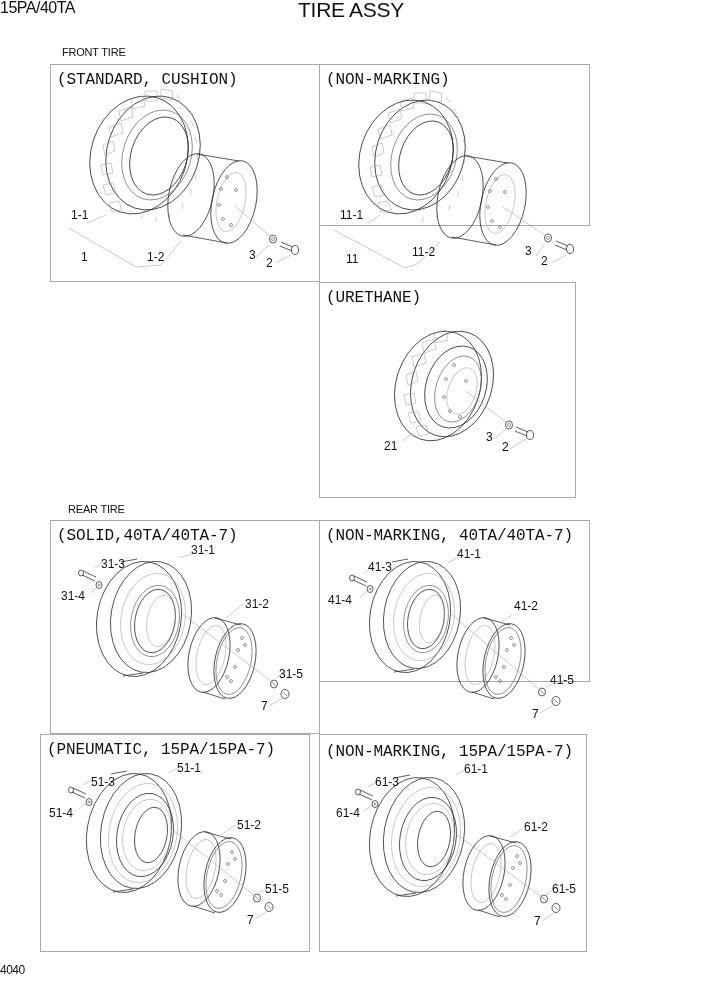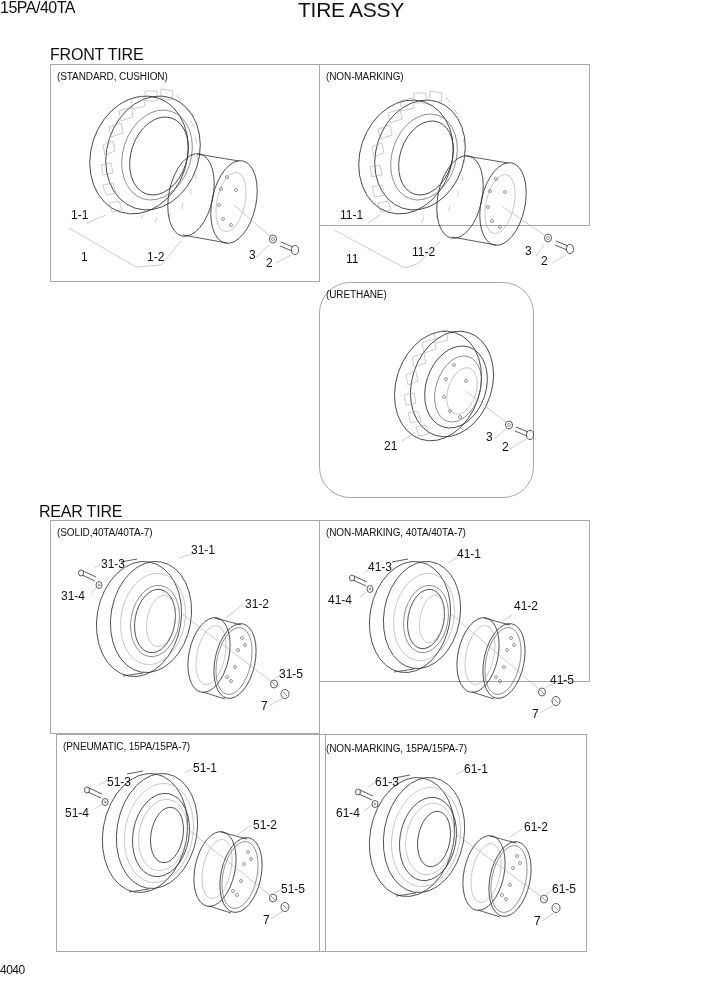--- a/index.html
+++ b/index.html
@@ -2,27 +2,27 @@
 <html><head>
   <meta charset="utf-8">
   <style>
     html, body { margin: 0; padding: 0; background: #ffffff; }
     body {
       width: 702px; height: 992px; position: relative; overflow: hidden;
       font-family: "Liberation Sans", sans-serif; color: #111;
     }
     .model { position: absolute; left: 0; top: -1px; font-size: 16px; letter-spacing: -0.5px; }
     .title { position: absolute; left: 0; width: 702px; top: -2px; text-align: center; font-size: 21px; letter-spacing: -0.3px; }
-    .section-label { position: absolute; font-size: 16px; letter-spacing: -0.2px; }
+    .section-label { position: absolute; font-size: 11px; letter-spacing: -0.2px; margin-left: 12px; }
     .page-no { position: absolute; left: 0; top: 963px; font-size: 12px; letter-spacing: -0.5px; }
     .panel {
       position: absolute; box-sizing: border-box;
       border: 1px solid #a8a8a8;
     }
-    .panel-cap { position: absolute; left: 6px; top: 6px; font-size: 10px; white-space: nowrap; letter-spacing: -0.1px; }
+    .panel-cap { position: absolute; left: 6px; top: 6px; font-size: 16px; white-space: nowrap; letter-spacing: -0.1px; font-family: Liberation Mono, monospace; }
     .panel svg { position: absolute; left: 0; top: 0; overflow: visible; }
     .callout { font-family: "Liberation Sans", sans-serif; font-size: 12px; fill: #111; }
     .ln { stroke: #555; stroke-width: 0.6; fill: none; }
     .dk { stroke: #333; stroke-width: 0.8; fill: none; }
     .lt { stroke: #999; stroke-width: 0.5; fill: none; }
   </style>
 </head>
 <body>
 
 <div class="model">15PA/40TA</div>
@@ -109,21 +109,21 @@
     <path class="lt" d="M183 142 L226 171"></path>
     <path class="lt" d="M48 158 L60 150 M14 165 L85 203 L97 199 M97 199 L120 177 M216 191 L224 180 M232 198 L246 190"></path>
     <text class="callout" x="20" y="154">11-1</text>
     <text class="callout" x="26" y="198">11</text>
     <text class="callout" x="92" y="191">11-2</text>
     <text class="callout" x="205" y="190">3</text>
     <text class="callout" x="221" y="200">2</text>
   </svg>
 </div>
 
-<div class="panel" style="left:319px; top:282px; width:215px; height:216px;border-radius:31px;">
+<div class="panel" style="left:319px; top:282px; width:257px; height:216px;">
   <div class="panel-cap">(URETHANE)</div>
   <svg width="271" height="216">
     <g>
       <ellipse class="dk" cx="118" cy="103" rx="42" ry="56" transform="rotate(18 118 103)"></ellipse>
       <ellipse class="dk" cx="132" cy="101" rx="40" ry="54" transform="rotate(18 132 101)"></ellipse>
       <ellipse class="dk" cx="136" cy="104" rx="30" ry="42" transform="rotate(18 136 104)"></ellipse>
       <ellipse class="ln" cx="138" cy="106" rx="22" ry="34" transform="rotate(18 138 106)"></ellipse>
       <ellipse class="lt" cx="142" cy="108" rx="14" ry="24" transform="rotate(18 142 108)"></ellipse>
       <path class="lt" d="M86 92 l10 -4 l2 10 l-10 4z M92 74 l12 -4 l2 10 l-12 4z M102 60 l12 -4 l2 10 l-12 4z M114 50 l12 -3 l2 10 l-12 3z M84 112 l10 -2 l2 10 l-10 2z M88 130 l10 -2 l3 10 l-10 2z M96 144 l10 -2 l3 9 l-10 2z"></path>
       <circle class="ln" cx="134" cy="82" r="1.5"></circle>
@@ -142,21 +142,21 @@
       <ellipse class="dk" cx="210" cy="152" rx="3.5" ry="4.5"></ellipse>
     </g>
     <path class="lt" d="M146 108 L187 140"></path>
     <path class="lt" d="M82 158 L94 150 M174 156 L186 146 M190 166 L206 156"></path>
     <text class="callout" x="64" y="167">21</text>
     <text class="callout" x="166" y="158">3</text>
     <text class="callout" x="182" y="168">2</text>
   </svg>
 </div>
 
-<div class="section-label" style="left:39px; top:503px;text-align:right;">REAR TIRE</div>
+<div class="section-label" style="left:56px; top:503px;text-align:right;">REAR TIRE</div>
 
 <div class="panel" style="left:50px; top:520px; width:270px; height:214px;">
   <div class="panel-cap">(SOLID,40TA/40TA-7)</div>
   <svg width="270" height="214">
     <g>
       <ellipse class="dk" cx="88" cy="98" rx="42" ry="58" transform="rotate(10 88 98)"></ellipse>
       <ellipse class="dk" cx="100" cy="96" rx="40" ry="56" transform="rotate(10 100 96)"></ellipse>
       <path class="dk" d="M70 41 L86 38 M72 155 L92 152"></path>
       <ellipse class="lt" cx="102" cy="98" rx="32" ry="46" transform="rotate(10 102 98)"></ellipse>
       <ellipse class="ln" cx="104" cy="100" rx="24" ry="36" transform="rotate(10 104 100)"></ellipse>
@@ -248,21 +248,21 @@
     <path class="lt" d="M128 42 L138 36 M44 52 L52 46 M40 76 L48 70 M180 102 L192 94 M226 167 L236 160 M220 192 L234 184"></path>
     <text class="callout" x="137" y="37">41-1</text>
     <text class="callout" x="48" y="50">41-3</text>
     <text class="callout" x="8" y="83">41-4</text>
     <text class="callout" x="194" y="89">41-2</text>
     <text class="callout" x="230" y="163">41-5</text>
     <text class="callout" x="212" y="197">7</text>
   </svg>
 </div>
 
-<div class="panel" style="left:56px; top:734px; width:270px; height:218px;">
+<div class="panel" style="left:40px; top:734px; width:270px; height:218px;">
   <div class="panel-cap">(PNEUMATIC, 15PA/15PA-7)</div>
   <svg width="270" height="218">
     <g>
       <ellipse class="dk" cx="88" cy="98" rx="42" ry="60" transform="rotate(10 88 98)"></ellipse>
       <ellipse class="dk" cx="100" cy="96" rx="40" ry="58" transform="rotate(10 100 96)"></ellipse>
       <path class="dk" d="M70 39 L86 36 M72 157 L92 154"></path>
       <ellipse class="lt" cx="102" cy="98" rx="34" ry="50" transform="rotate(10 102 98)"></ellipse>
       <ellipse class="dk" cx="104" cy="100" rx="28" ry="42" transform="rotate(10 104 100)"></ellipse>
       <ellipse class="lt" cx="106" cy="100" rx="24" ry="36" transform="rotate(10 106 100)"></ellipse>
       <ellipse class="dk" cx="110" cy="100" rx="16" ry="28" transform="rotate(10 110 100)"></ellipse>

